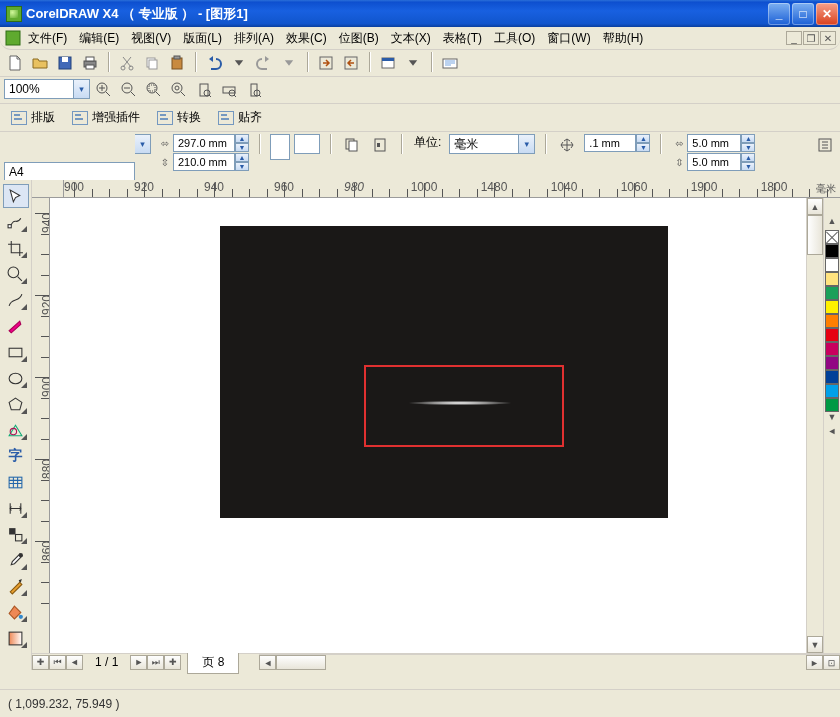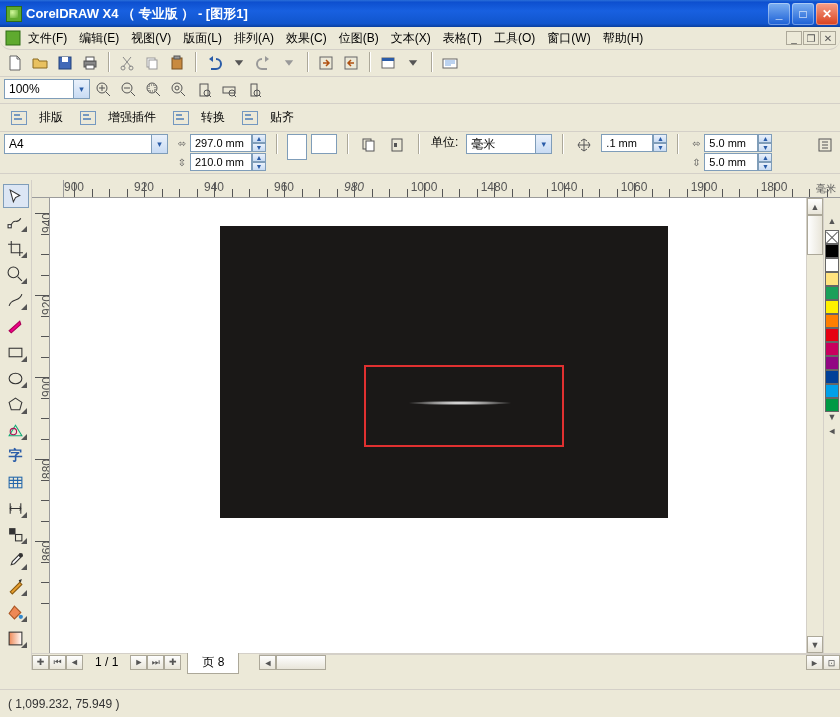--- a/index.html
+++ b/index.html
@@ -25,21 +25,21 @@
 .toolbar { display:flex; align-items:flex-start; padding:2px 4px; gap:3px; background:#ece9d8; border-bottom:1px solid #d4d0c8; }
 .toolbar .sep { width:1px; height:20px; background:#aca899; margin:0 4px; box-shadow:1px 0 #fff;}
 .tbtn { width:22px; height:22px; display:flex; align-items:center; justify-content:center; border:1px solid transparent; cursor:default; color:#444; }
 .tbtn svg { width:16px; height:16px; }
 .tbtn.small svg{width:14px;height:14px;}
 .combo { display:flex; }
 .combo input { height:20px; border:1px solid #7f9db9; background:#fff; padding:0 4px; font-size:12px; }
 .combo .dd { width:16px; height:20px; border:1px solid #7f9db9; border-left:none; background:linear-gradient(#eaf1fb,#c8dbf3); display:flex; align-items:center; justify-content:center; font-size:9px; color:#4a6; }
 .combo .dd:before{content:"▾";color:#2a5ca8;}
 
-.tbar2 .pluginbtn { display:flex; align-items:center; gap:12px; padding:2px 6px; border:1px solid transparent; cursor:default;}
+.tbar2 .pluginbtn { display:flex; align-items:center; gap:4px; padding:2px 6px; border:1px solid transparent; cursor:default;}
 .tbar2 .pluginico{width:16px;height:14px;border:1px solid #7498c0;position:relative;}
 .tbar2 .pluginico:before{content:"";position:absolute;left:2px;top:2px;width:6px;height:2px;background:#7498c0;}
 .tbar2 .pluginico:after{content:"";position:absolute;left:2px;top:6px;width:8px;height:2px;background:#7498c0;}
 
 .tbar3 { gap:6px; }
 .spinbox { display:flex; align-items:center; }
 .spinbox .lbl{width:16px;height:16px;display:flex;align-items:center;justify-content:center;font-size:10px;color:#555;}
 .spinbox input { width:62px; height:18px; border:1px solid #7f9db9; font-size:11px; padding:0 4px;}
 .spinbox .spin { width:14px; height:18px; display:flex; flex-direction:column; }
 .spinbox .spin span{flex:1;border:1px solid #7f9db9;background:linear-gradient(#eaf1fb,#c8dbf3);font-size:7px;display:flex;align-items:center;justify-content:center;color:#2a5ca8;}
@@ -311,21 +311,21 @@
       <span>转换</span>
     </div>
   <div class="pluginbtn">
       <div class="pluginico"></div>
       <span>贴齐</span>
     </div>
 </div>
 
 <div class="toolbar tbar3">
   <div class="combo">
-    <input style="width: 148px;" value="A4">
+    <input style="width: 131px; margin-top: 28px;" value="A4">
     <div class="dd"></div>
   </div>
   <div style="display:flex;flex-direction:column;gap:1px">
     <div class="spinbox">
         <span class="lbl">⬄</span>
         <input value="297.0 mm" style="">
         <div class="spin">
           <span>▲</span>
           <span>▼</span>
         </div>

